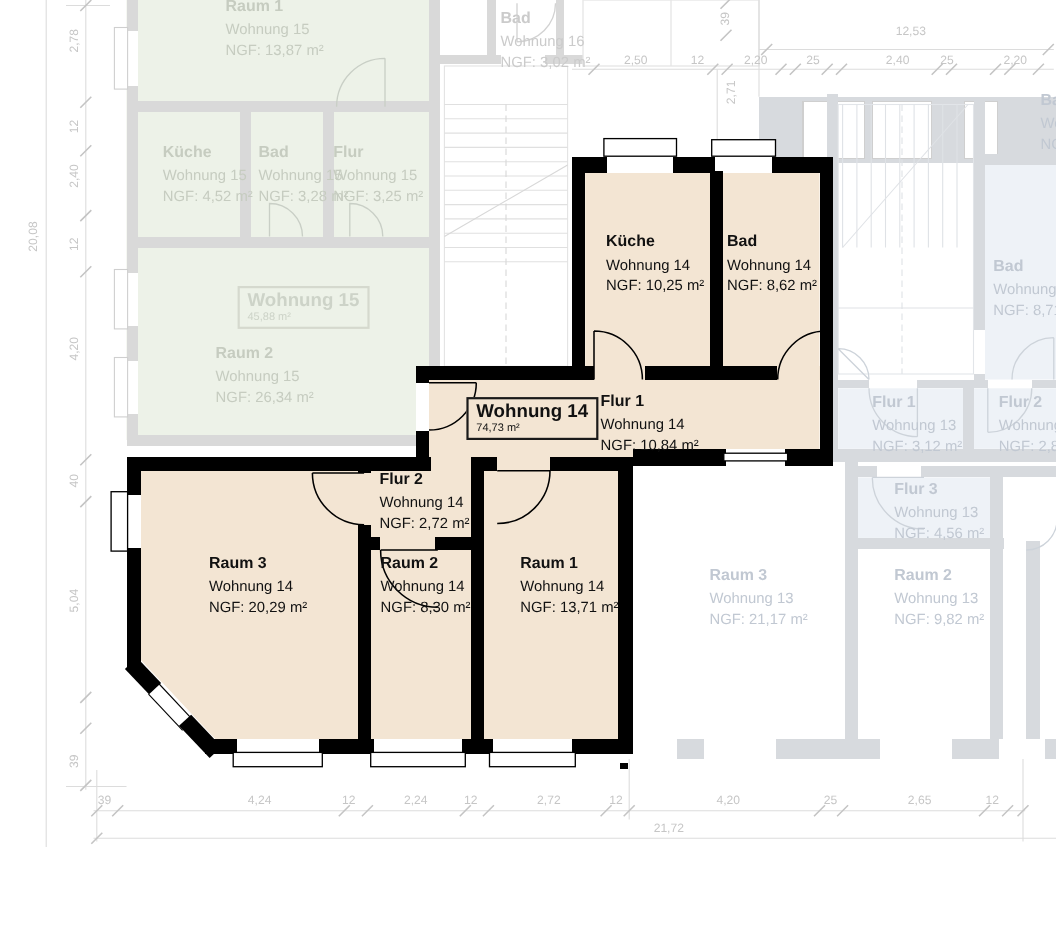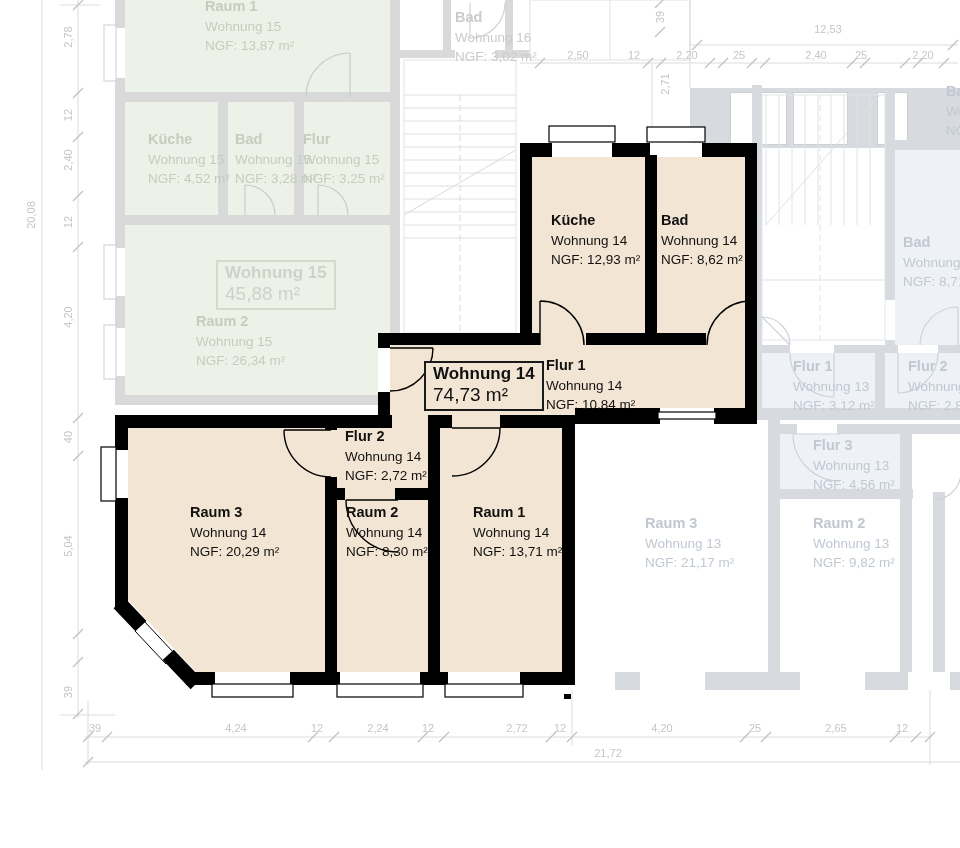--- a/index.html
+++ b/index.html
@@ -8,21 +8,21 @@
   #plan-svg{position:absolute;left:0;top:0;}
   .room-label{position:absolute;white-space:nowrap;line-height:1.28;}
   .room-label .n{font-weight:bold;font-size:14.5px;display:block;}
   .room-label .a,.room-label .g{font-size:13.5px;display:block;margin-top:2px;}
   .c14{color:#111;}
   .c15{color:#c6ccc0;}
   .c16{color:#cbcbcb;}
   .c13{color:#c1c8d2;}
   .aptbox{position:absolute;padding:1px 7px 3px 7px;white-space:nowrap;}
   .aptbox .t{font-weight:bold;font-size:17px;display:block;}
-  .aptbox .s{font-size:19px;display:block;}
+  .aptbox .s{font-size:10px;display:block;}
   #box14{border:2px solid #1a1a1a;color:#111;background:#f3e5d3;}
   #box15{border:2px solid #d5d9ce;color:#cdd3c8;}
   .dim{position:absolute;font-size:11px;color:#c6c6c6;transform:translate(-50%,-50%);white-space:nowrap;}
   .dimv{position:absolute;font-size:11px;color:#c6c6c6;transform:translate(-50%,-50%) rotate(-90deg);white-space:nowrap;}
 </style>
 </head>
 <body>
 
 <div id="stage">
 
@@ -256,21 +256,21 @@
     <path d="M390,348 L433,348 M433,348 A43,43 0 0 1 390,391"></path>
     <path d="M452,428 L500,428 M500,428 A48,48 0 0 1 452,476"></path>
     <path d="M331,430 L284,430 M284,430 A47,47 0 0 0 331,477"></path>
     <path d="M398,500 L346,500 M346,500 A52,52 0 0 0 398,552"></path>
   </g>
 </svg>
 
   <div class="room-label c14" style="left:551px;top:211px">
     <span class="n">Küche</span>
     <span class="a">Wohnung 14</span>
-    <span class="g">NGF: 12,93 m²</span>
+    <span class="g">NGF: 10,25 m²</span>
   </div>
   <div class="room-label c14" style="left:661px;top:211px">
     <span class="n">Bad</span>
     <span class="a">Wohnung 14</span>
     <span class="g">NGF: 8,62 m²</span>
   </div>
   <div class="room-label c14" style="left:546px;top:356px">
     <span class="n">Flur 1</span>
     <span class="a">Wohnung 14</span>
     <span class="g">NGF: 10,84 m²</span>
@@ -380,21 +380,21 @@
   <span class="dimv" style="left:68px;top:437px">40</span>
   <span class="dimv" style="left:68px;top:546px">5,04</span>
   <span class="dimv" style="left:68px;top:692px">39</span>
   <span class="dimv" style="left:31px;top:215px">20,08</span>
 
   <span class="dim" style="left:95px;top:728px">39</span>
   <span class="dim" style="left:236px;top:728px">4,24</span>
   <span class="dim" style="left:317px;top:728px">12</span>
   <span class="dim" style="left:378px;top:728px">2,24</span>
   <span class="dim" style="left:428px;top:728px">12</span>
-  <span class="dim" style="left:517px;top:728px">2,72</span>
+  <span class="dim" style="left:499px;top:728px">2,72</span>
   <span class="dim" style="left:560px;top:728px">12</span>
   <span class="dim" style="left:662px;top:728px">4,20</span>
   <span class="dim" style="left:755px;top:728px">25</span>
   <span class="dim" style="left:836px;top:728px">2,65</span>
   <span class="dim" style="left:902px;top:728px">12</span>
   <span class="dim" style="left:608px;top:753px">21,72</span>
 
   <span class="dim" style="left:578px;top:55px">2,50</span>
   <span class="dim" style="left:634px;top:55px">12</span>
   <span class="dim" style="left:687px;top:55px">2,20</span>

